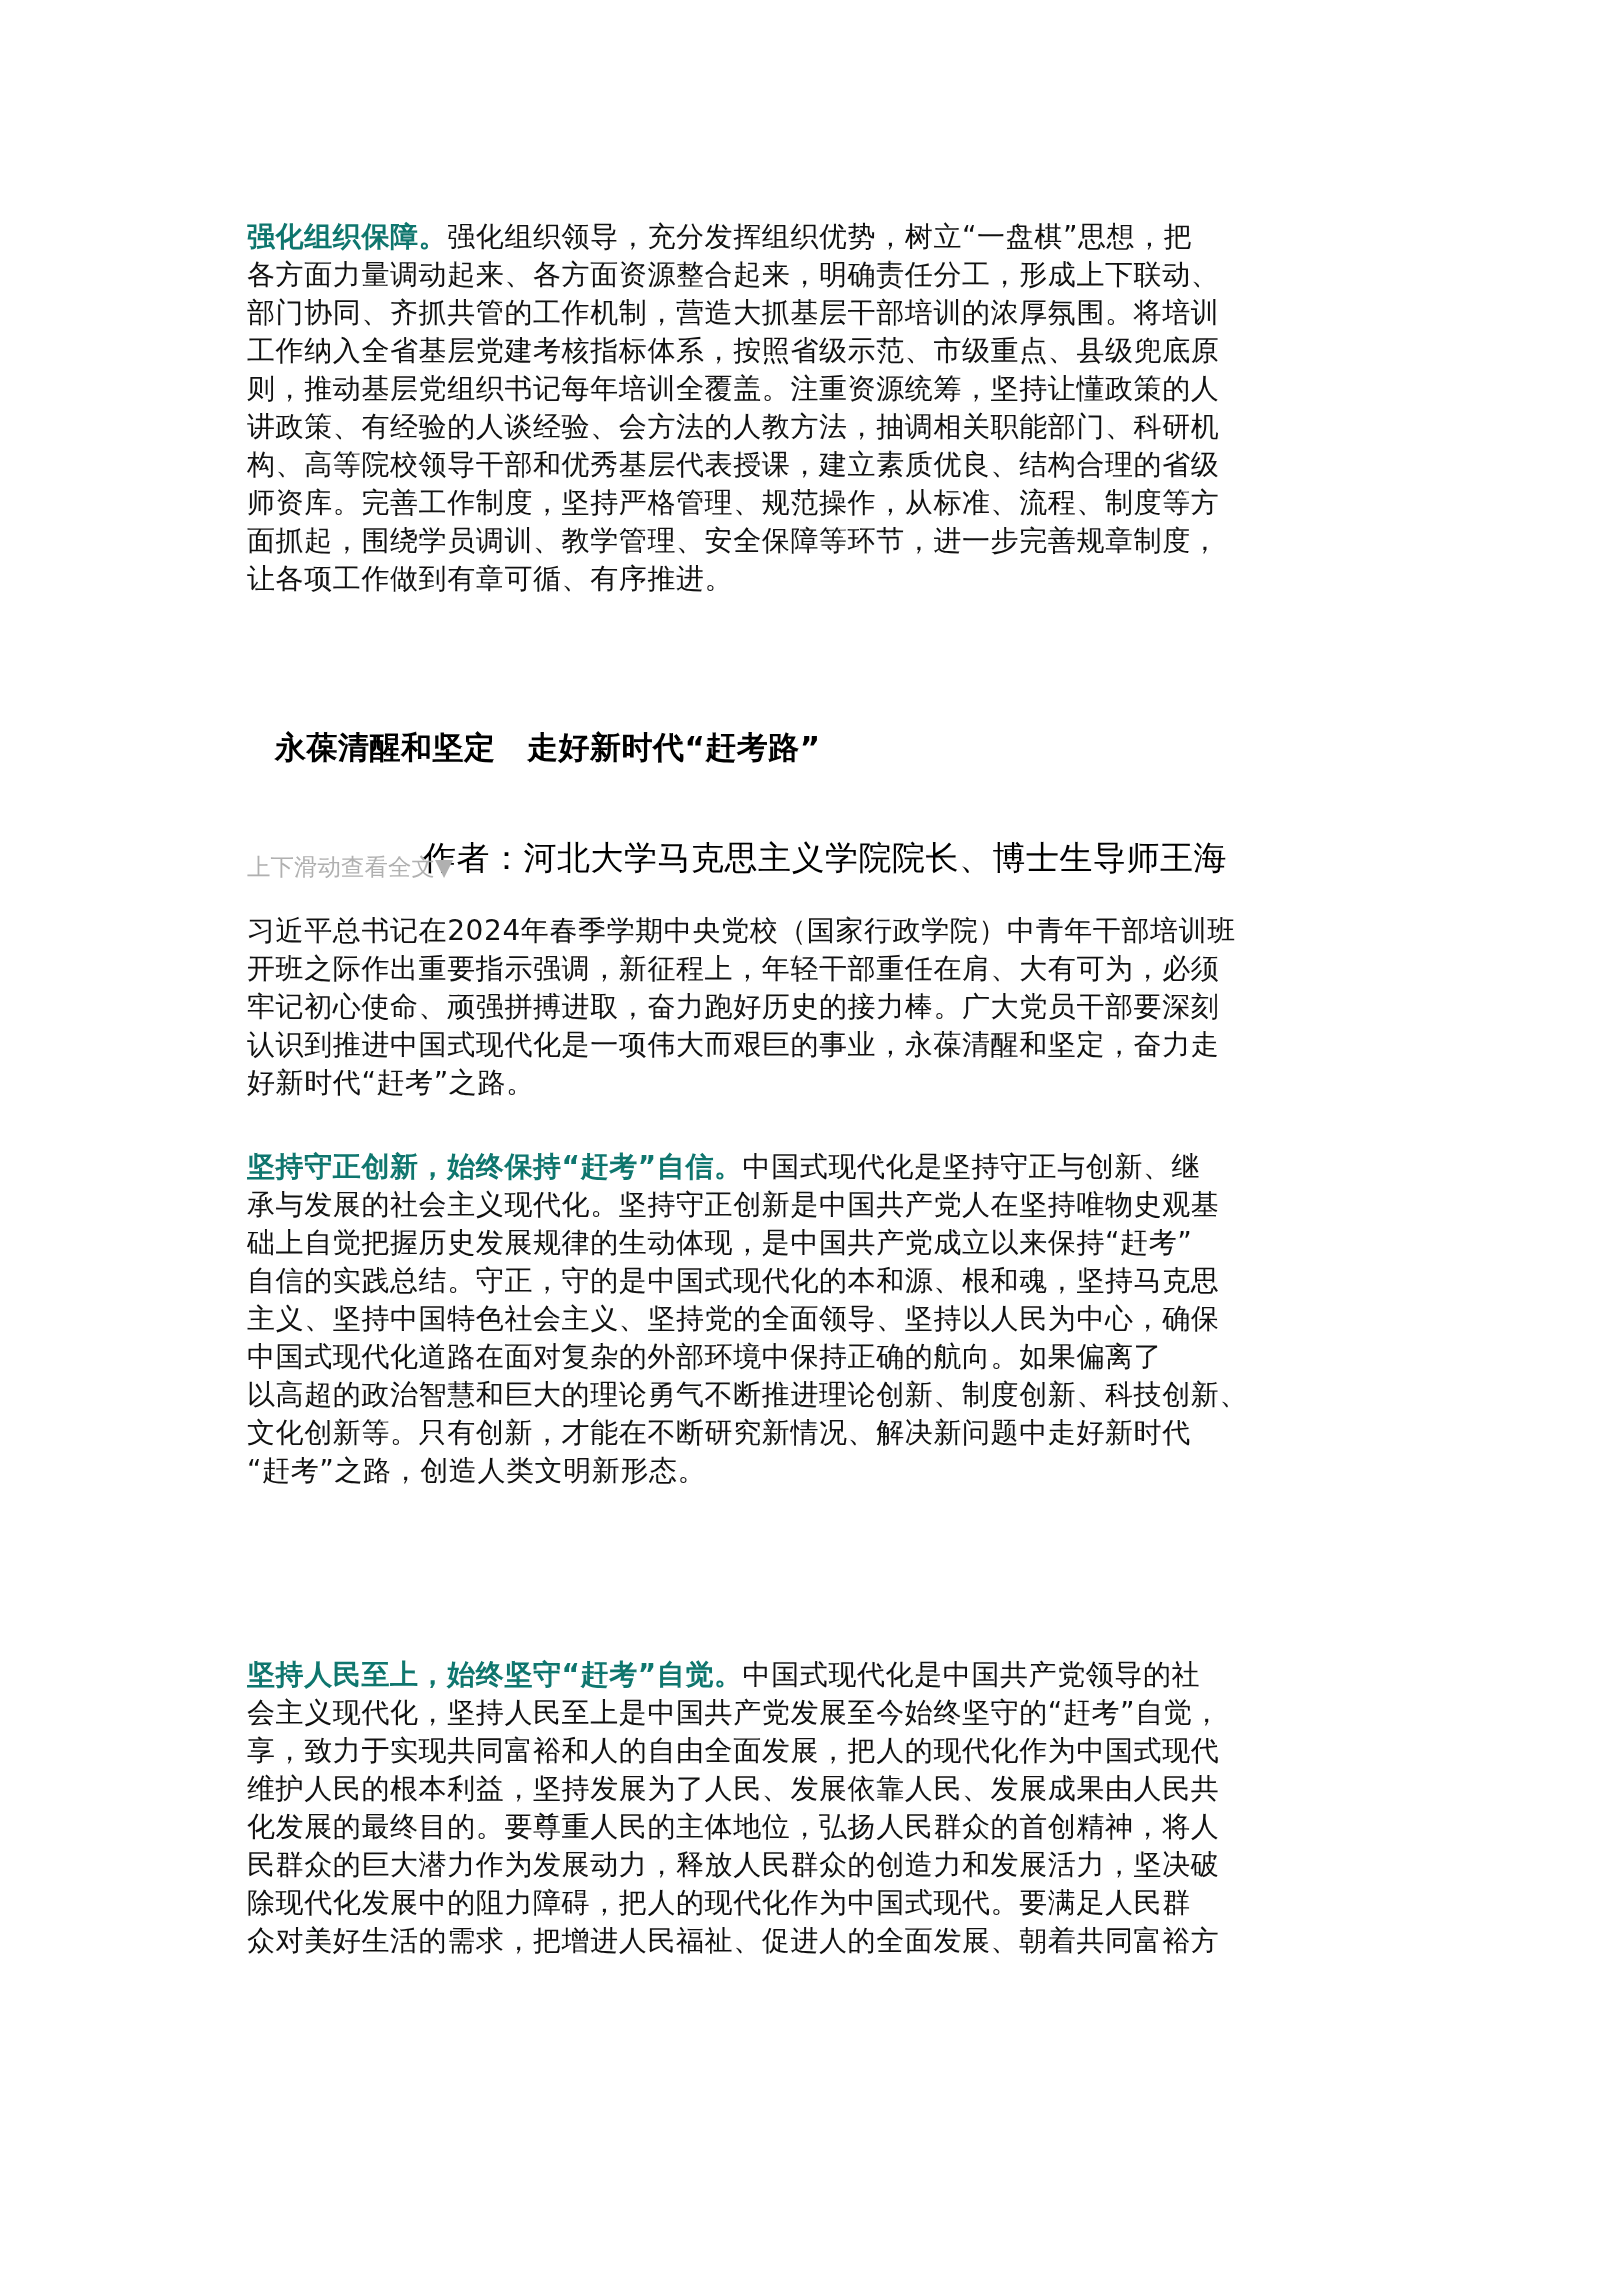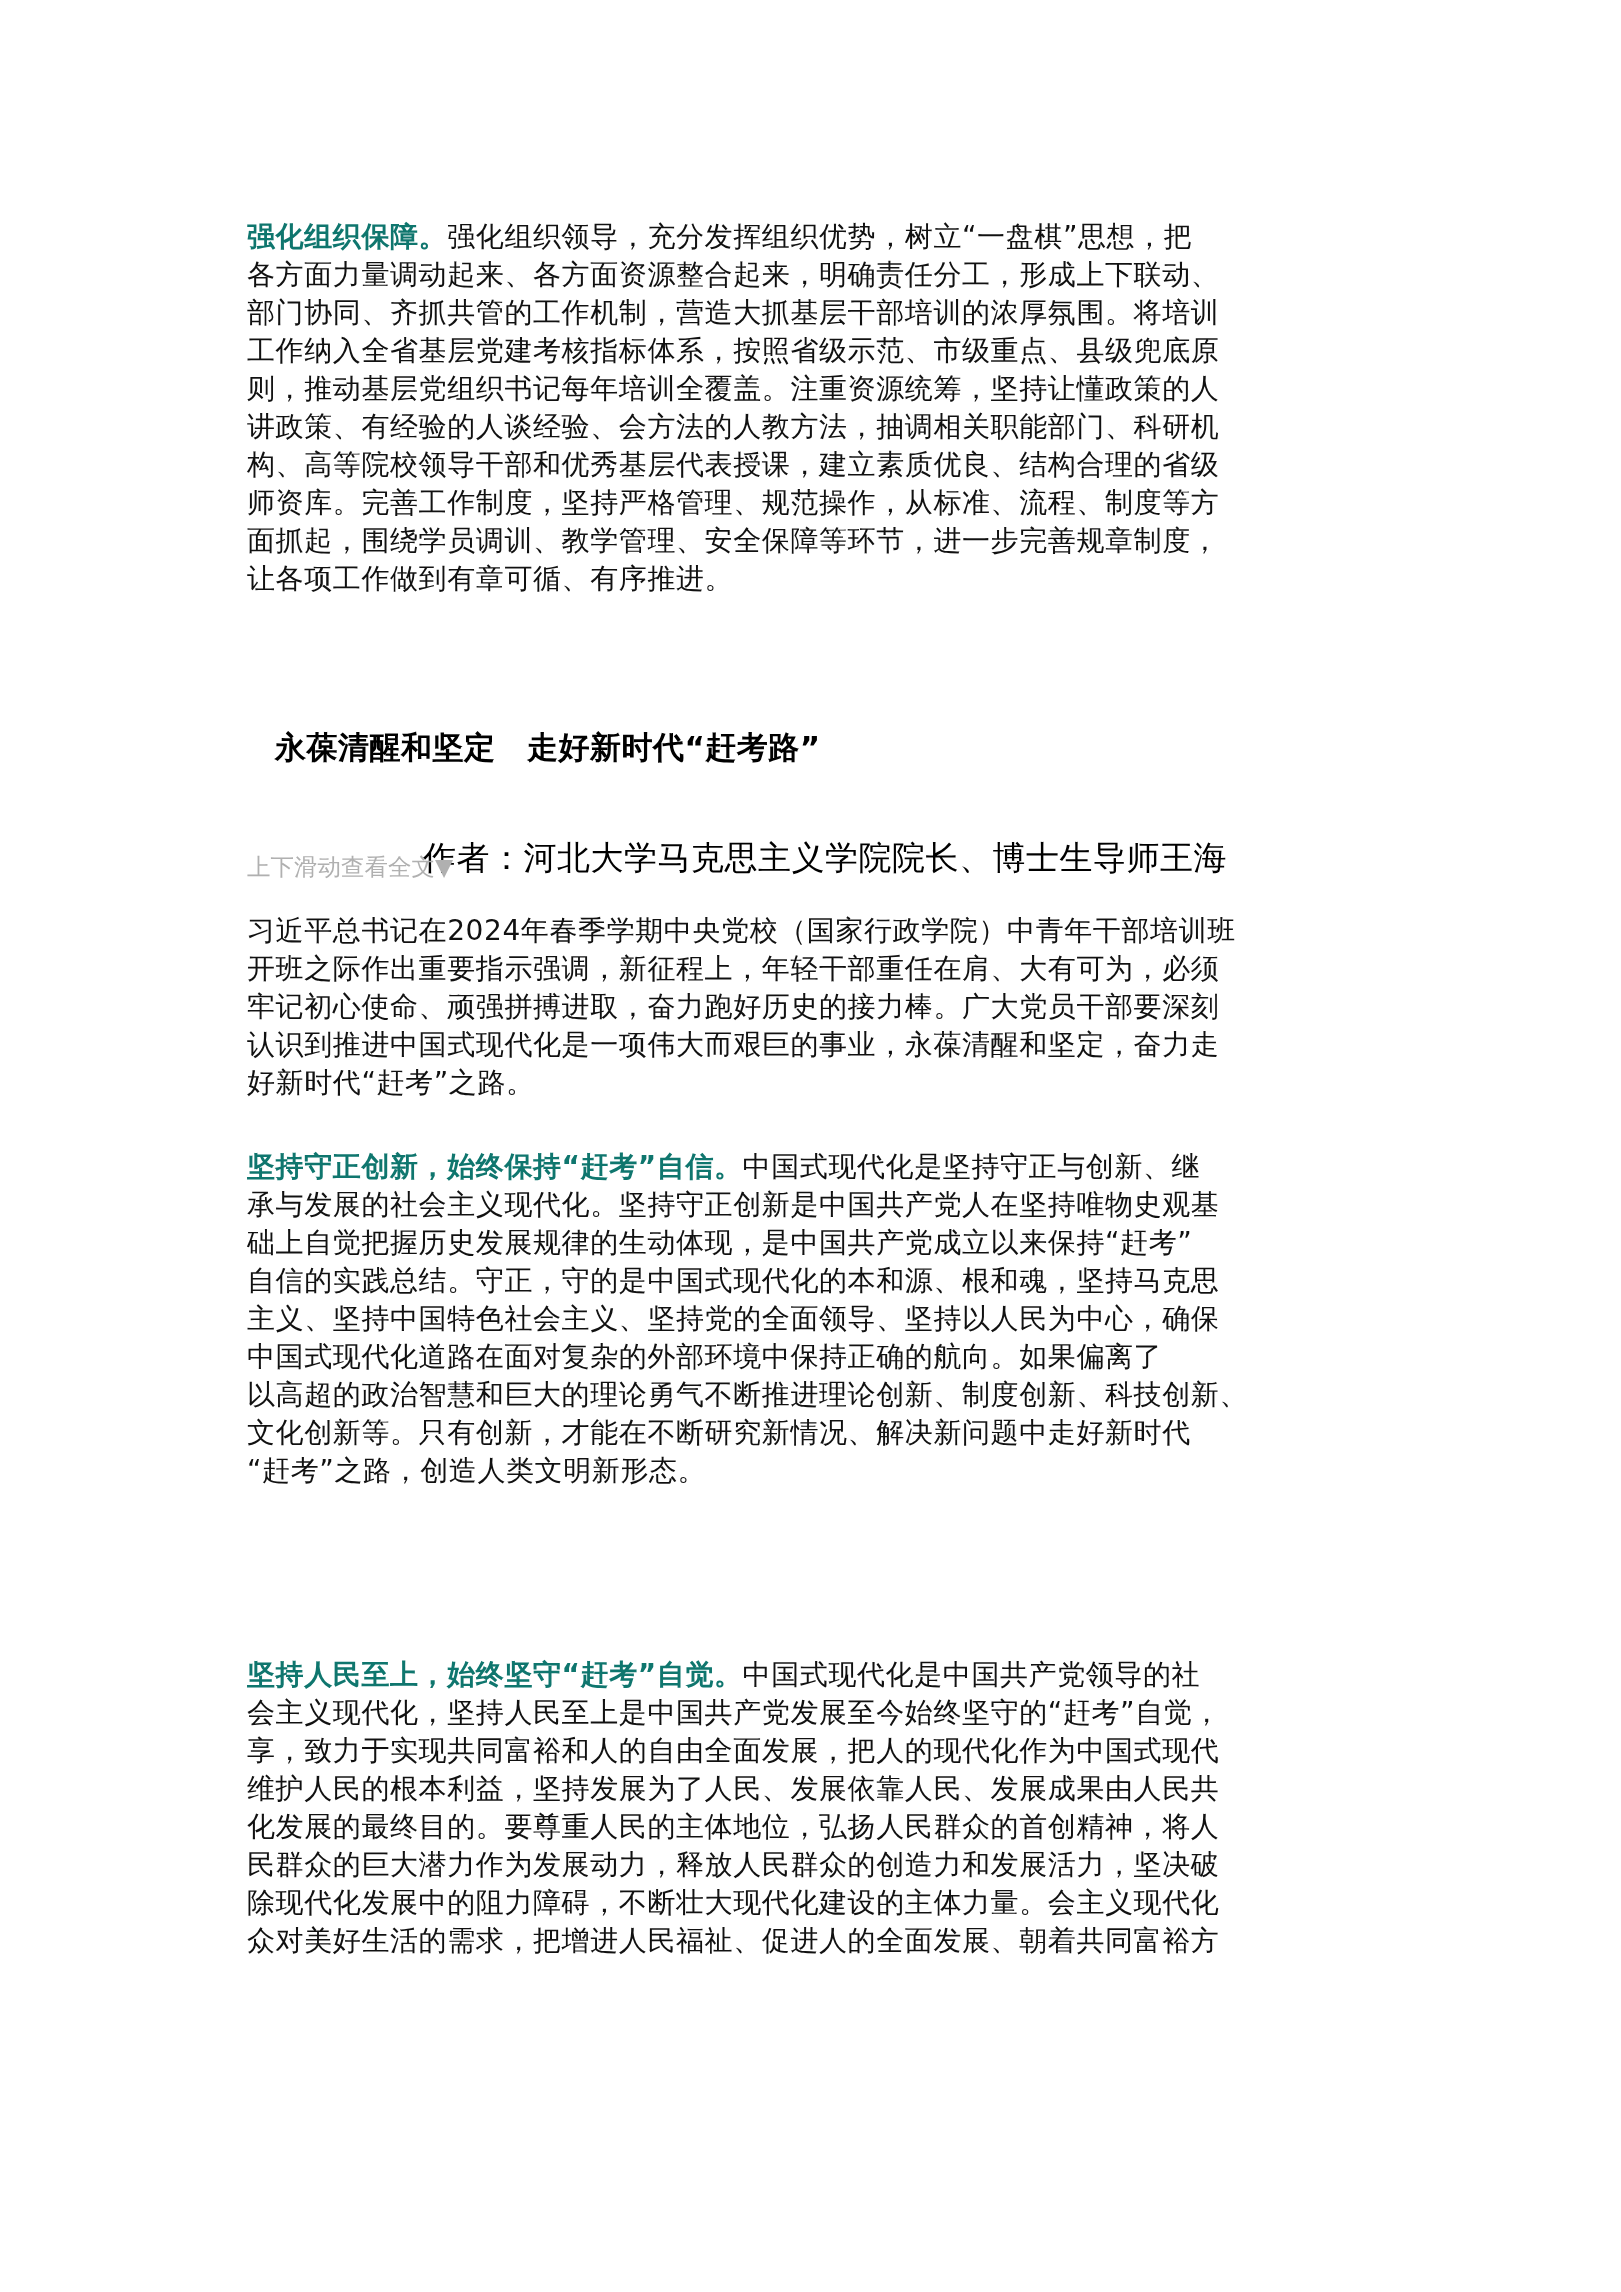--- a/index.html
+++ b/index.html
@@ -115,18 +115,18 @@
     <span class="line">“赶考”之路，创造人类文明新形态。</span>
   </div>
 
   <div class="para" id="p4">
     <span class="line"><span class="lead">坚持人民至上，始终坚守“赶考”自觉。</span><span>中国式现代化是中国共产党领导的社</span></span>
     <span class="line">会主义现代化，坚持人民至上是中国共产党发展至今始终坚守的“赶考”自觉，</span>
     <span class="line">享，致力于实现共同富裕和人的自由全面发展，把人的现代化作为中国式现代</span>
     <span class="line">维护人民的根本利益，坚持发展为了人民、发展依靠人民、发展成果由人民共</span>
     <span class="line">化发展的最终目的。要尊重人民的主体地位，弘扬人民群众的首创精神，将人</span>
     <span class="line">民群众的巨大潜力作为发展动力，释放人民群众的创造力和发展活力，坚决破</span>
-    <span class="line">除现代化发展中的阻力障碍，不断壮大现代化建设的主体力量。会主义现代化</span>
+    <span class="line">除现代化发展中的阻力障碍，把人的现代化作为中国式现代。要满足人民群</span>
     <span class="line">众对美好生活的需求，把增进人民福祉、促进人的全面发展、朝着共同富裕方</span>
   </div>
 
 </div>
 
 
 </body></html>

